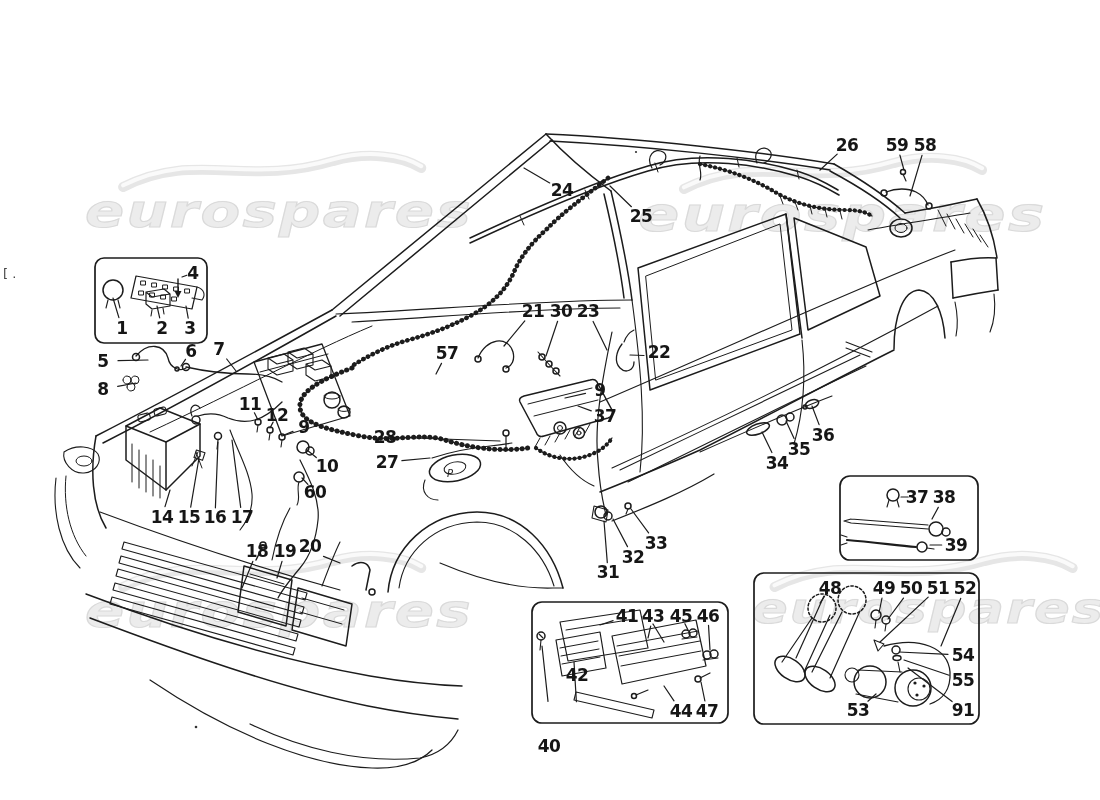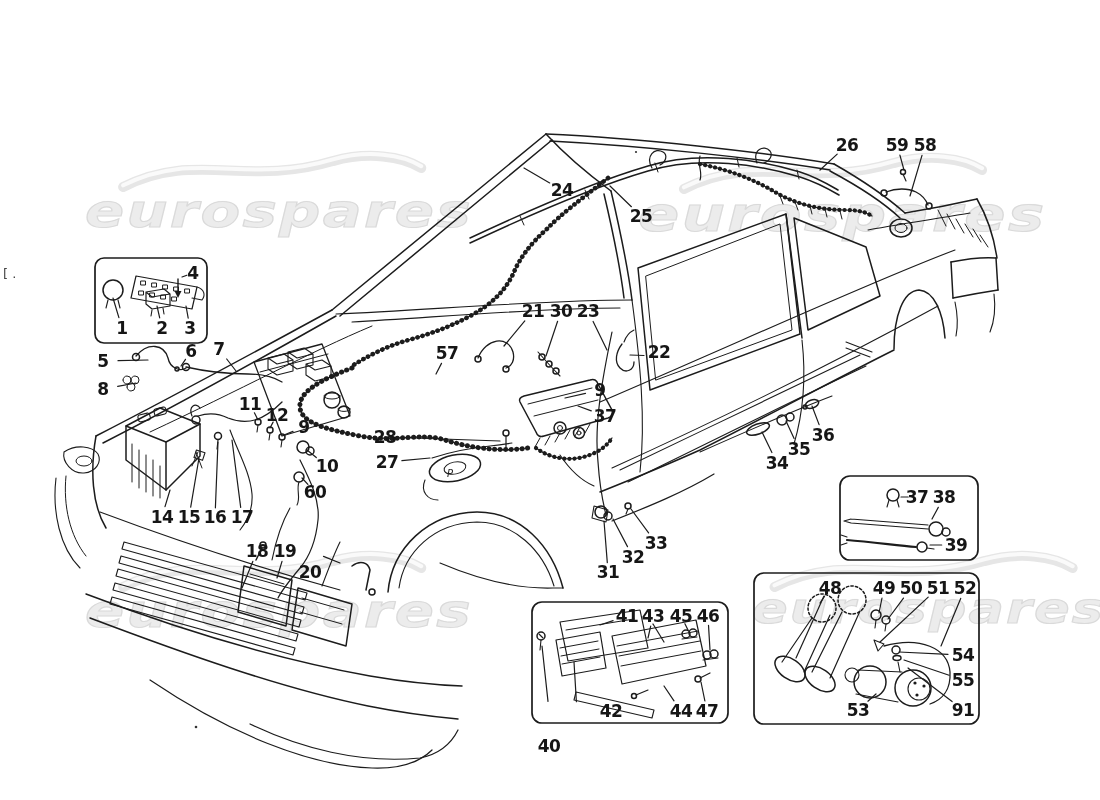--- a/index.html
+++ b/index.html
@@ -432,21 +432,21 @@
       <span class="callout" style="left: 327px; top: 466px;">10</span>
       <span class="callout" style="left: 250px; top: 404px;">11</span>
       <span class="callout" style="left: 277px; top: 415px;">12</span>
       <span class="callout" style="left: 304px; top: 427px;">9</span>
       <span class="callout" style="left: 162px; top: 517px;">14</span>
       <span class="callout" style="left: 189px; top: 517px;">15</span>
       <span class="callout" style="left: 215px; top: 517px;">16</span>
       <span class="callout" style="left: 242px; top: 517px;">17</span>
       <span class="callout" style="left: 257px; top: 551px;">18</span>
       <span class="callout" style="left: 285px; top: 551px;">19</span>
-      <span class="callout" style="left: 310px; top: 572px;">20</span>
+      <span class="callout" style="left: 310px; top: 546px;">20</span>
       <span class="callout" style="left: 533px; top: 311px;">21</span>
       <span class="callout" style="left: 659px; top: 352px;">22</span>
       <span class="callout" style="left: 588px; top: 311px;">23</span>
       <span class="callout" style="left: 562px; top: 190px;">24</span>
       <span class="callout" style="left: 641px; top: 216px;">25</span>
       <span class="callout" style="left: 847px; top: 145px;">26</span>
       <span class="callout" style="left: 387px; top: 462px;">27</span>
       <span class="callout" style="left: 385px; top: 437px; text-align: right;">28</span>
       <span class="callout" style="left: 605px; top: 416px;">37</span>
       <span class="callout" style="left: 561px; top: 311px;">30</span>
@@ -454,21 +454,21 @@
       <span class="callout" style="left: 633px; top: 557px;">32</span>
       <span class="callout" style="left: 656px; top: 543px;">33</span>
       <span class="callout" style="left: 777px; top: 463px;">34</span>
       <span class="callout" style="left: 799px; top: 449px;">35</span>
       <span class="callout" style="left: 823px; top: 435px;">36</span>
       <span class="callout" style="left: 917px; top: 497px;">37</span>
       <span class="callout" style="left: 944px; top: 497px;">38</span>
       <span class="callout" style="left: 956px; top: 545px;">39</span>
       <span class="callout" style="left: 549px; top: 746px;">40</span>
       <span class="callout" style="left: 627px; top: 616px;">41</span>
-      <span class="callout" style="left: 577px; top: 711px; margin-left: 34px;">42</span>
+      <span class="callout" style="left: 577px; top: 675px;">42</span>
       <span class="callout" style="left: 653px; top: 616px; text-align: right;">43</span>
       <span class="callout" style="left: 681px; top: 711px;">44</span>
       <span class="callout" style="left: 681px; top: 616px;">45</span>
       <span class="callout" style="left: 708px; top: 616px;">46</span>
       <span class="callout" style="left: 707px; top: 711px;">47</span>
       <span class="callout" style="left: 830px; top: 588px;">48</span>
       <span class="callout" style="left: 884px; top: 588px;">49</span>
       <span class="callout" style="left: 911px; top: 588px;">50</span>
       <span class="callout" style="left: 938px; top: 588px;">51</span>
       <span class="callout" style="left: 965px; top: 588px;">52</span>

